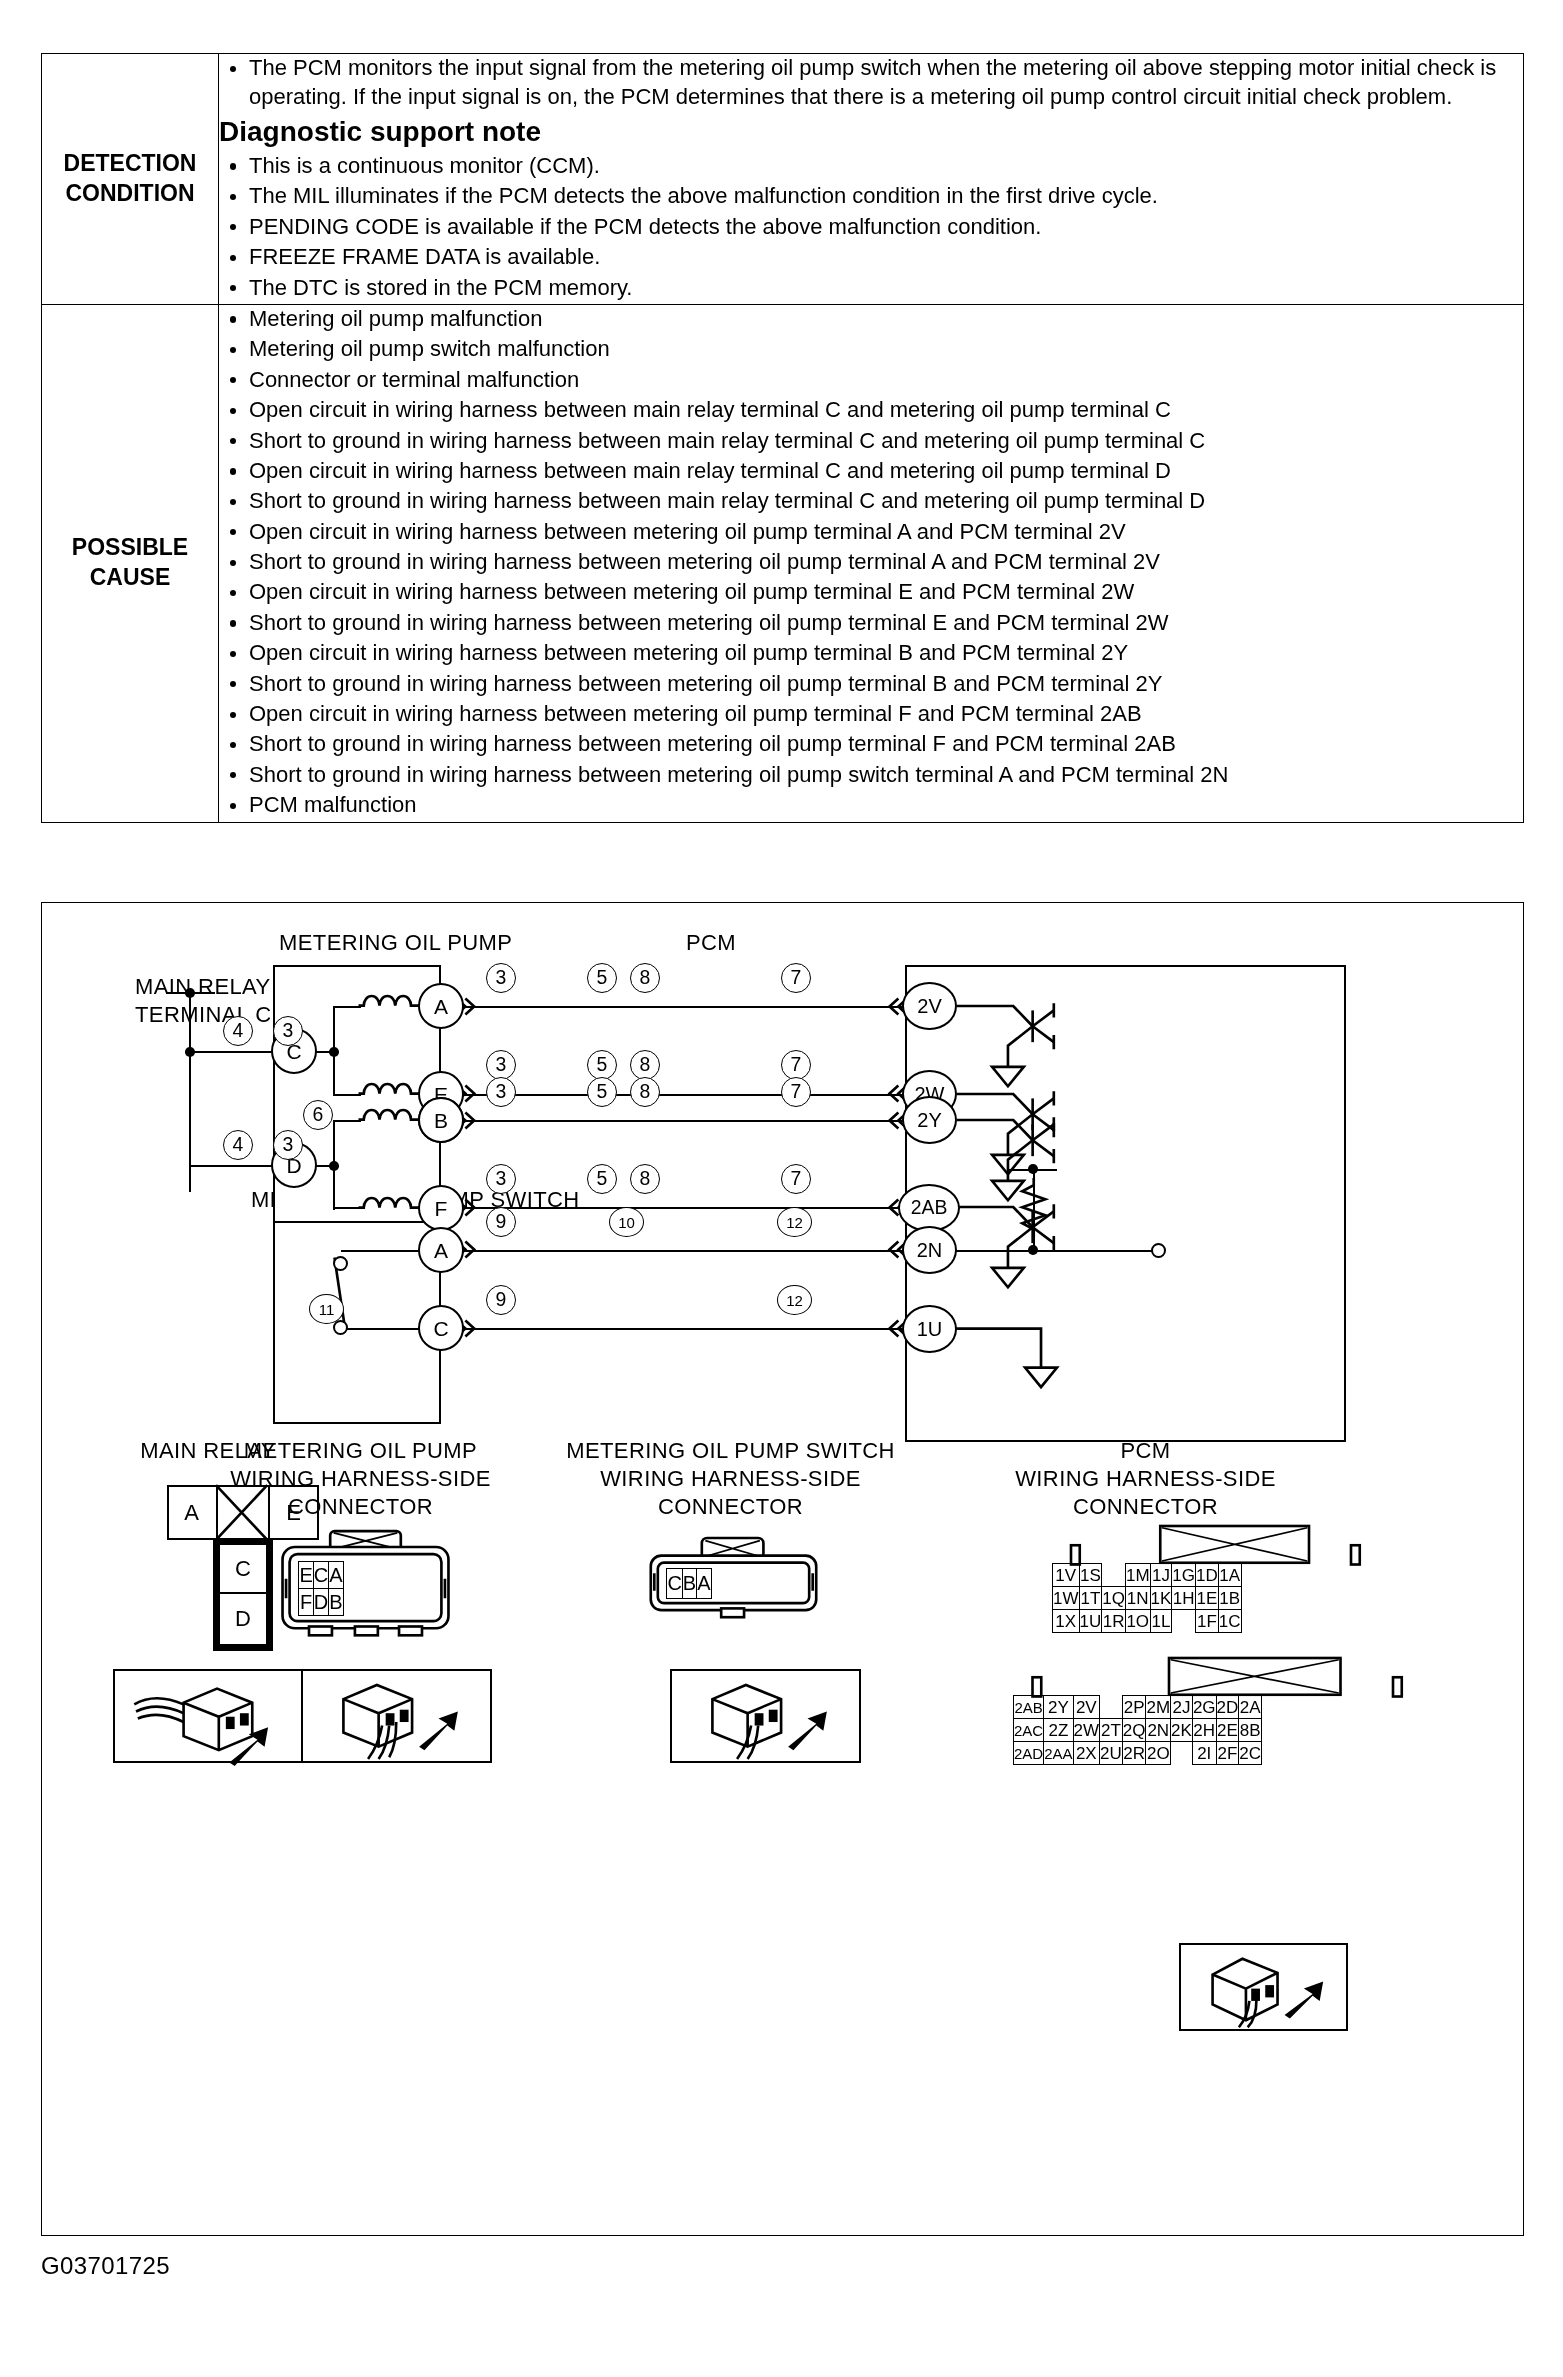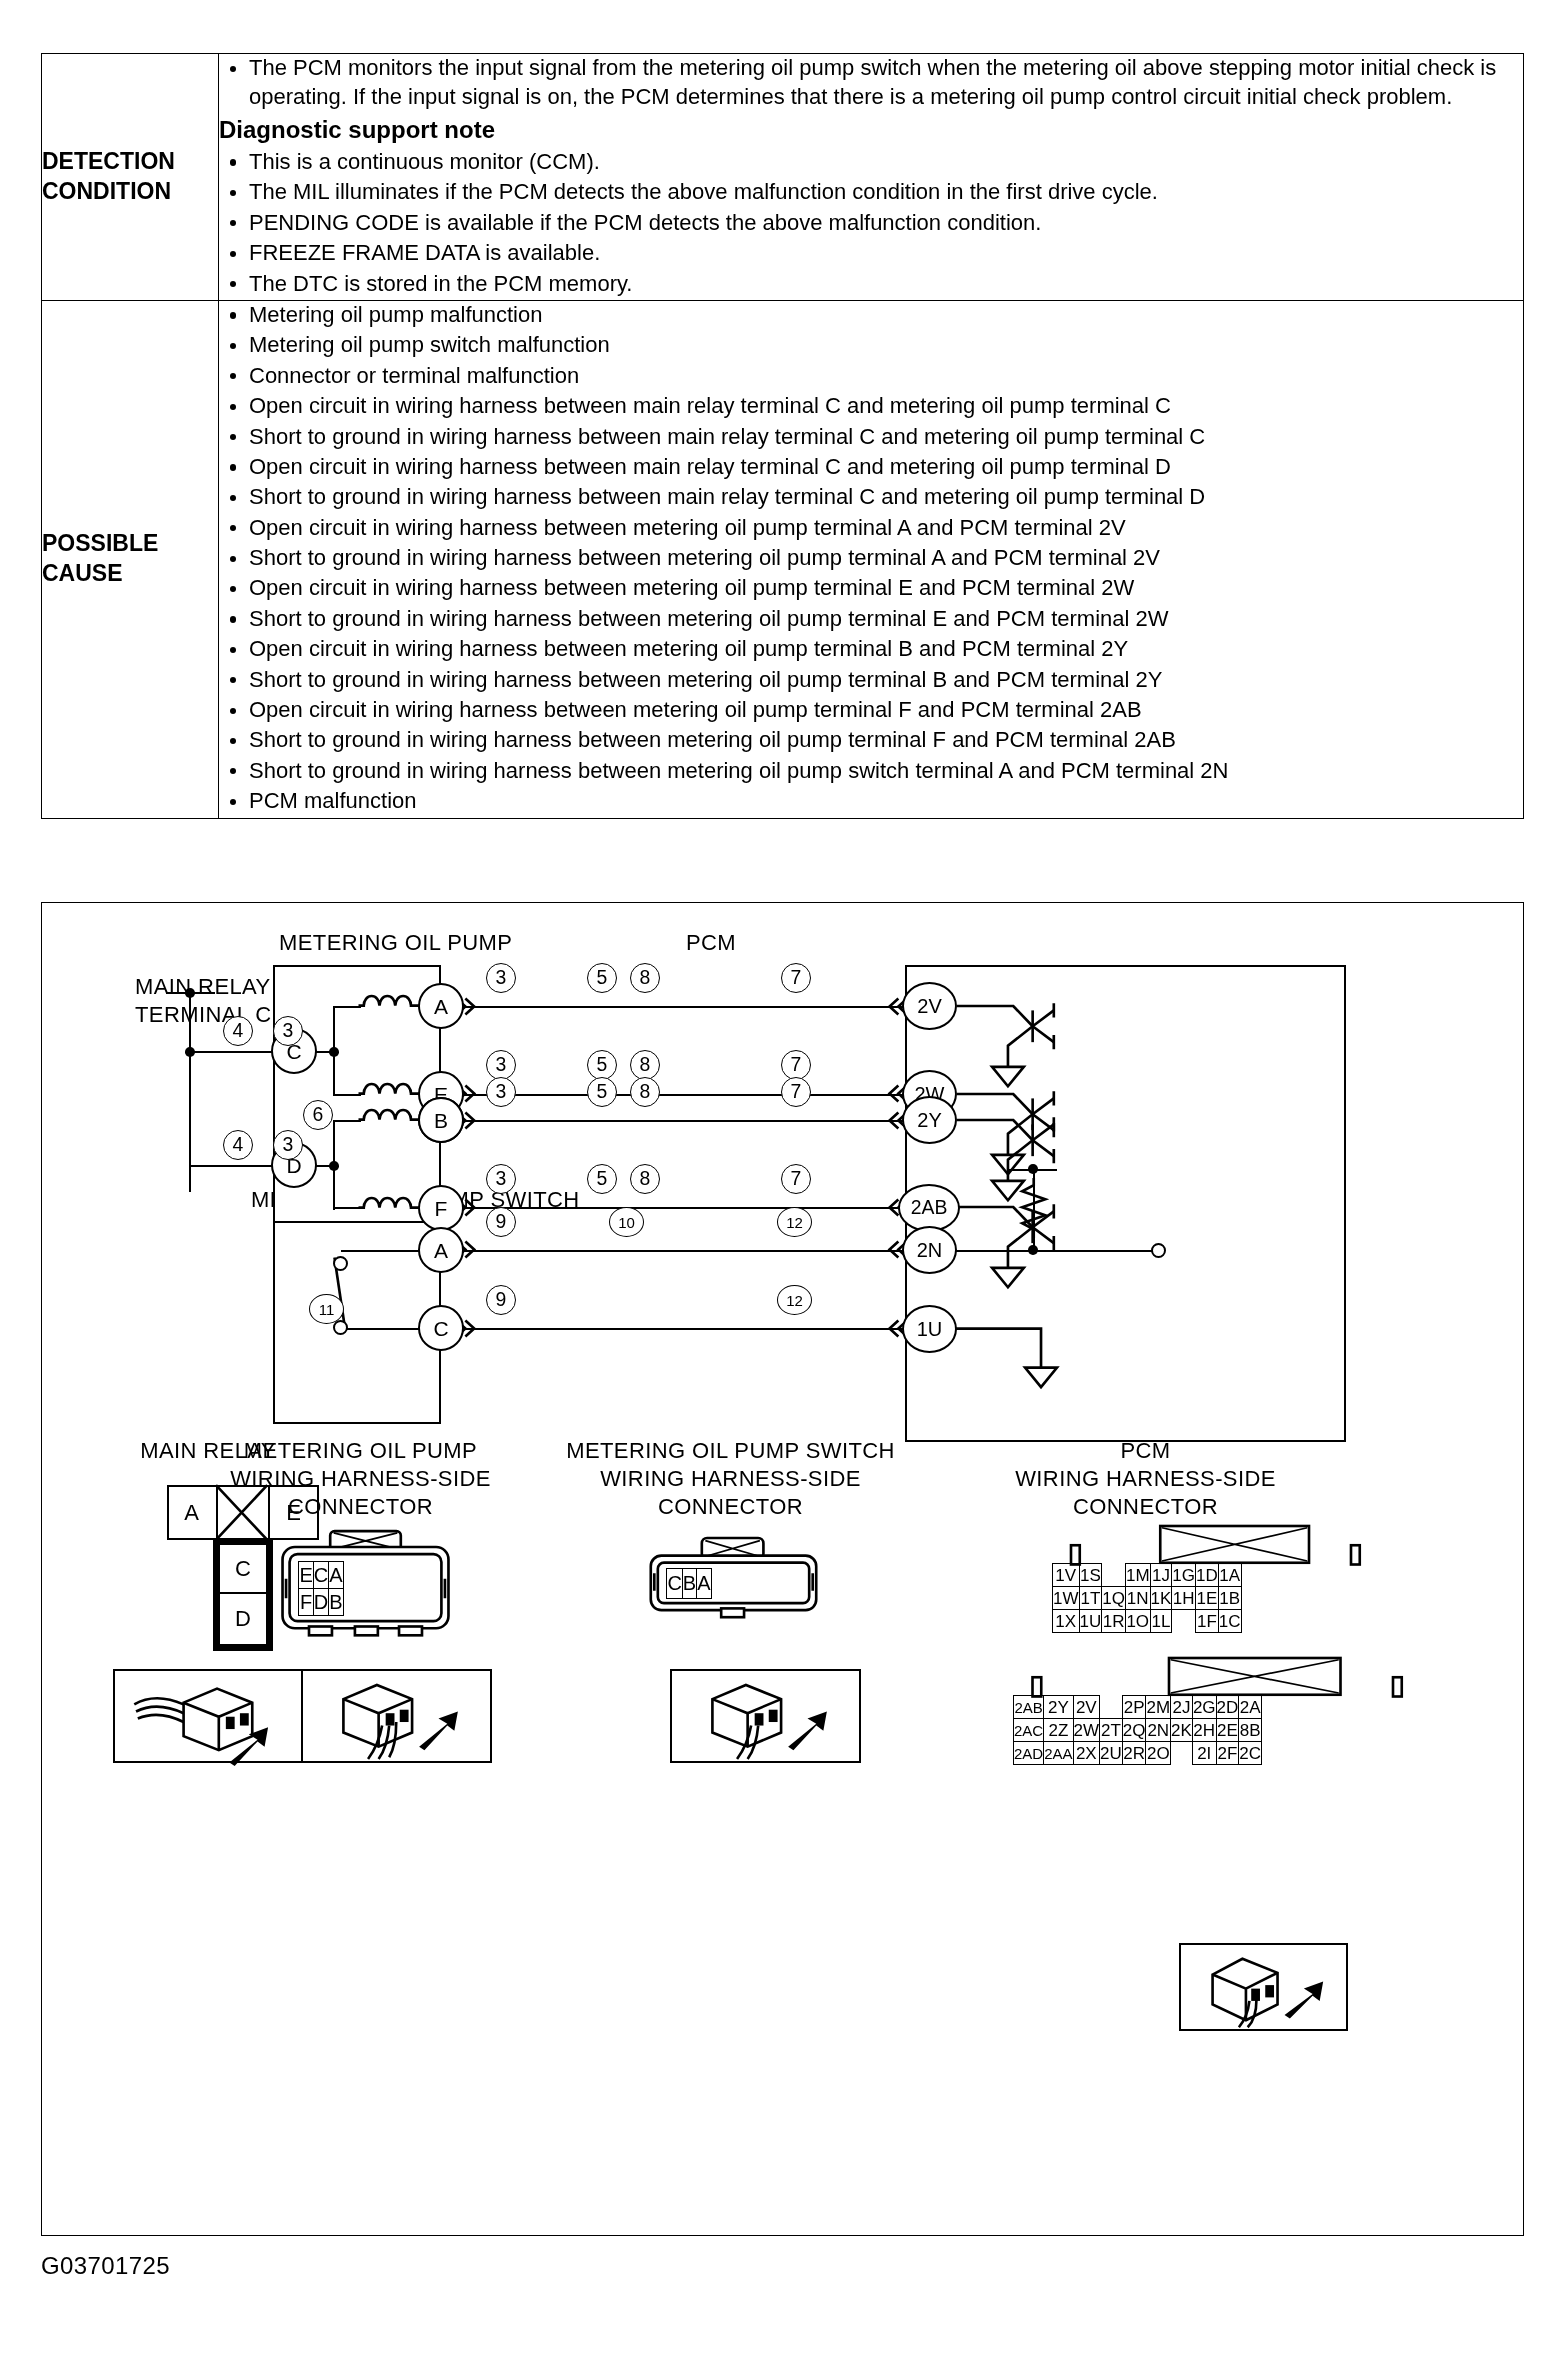--- a/index.html
+++ b/index.html
@@ -30,42 +30,42 @@
   .hdr-code {
     font-weight:bold; font-size:24px; letter-spacing:0.3px;
     padding:7px 3.5px; text-align:center;
   }
   .hdr-title {
     font-weight:bold; font-size:24px;
     padding:7px 12.4px;
   }
   .rowlabel {
     font-weight:bold; font-size:23px; line-height:1.3;
-    text-align:left; padding:5.3px 1.8px;
+    text-align:center; padding:5.3px 1.8px;
   }
   .cellbody { padding:8.8px 12.4px 10.6px 12.4px; }
 
   ul.bul { list-style:none; margin:0; padding:0; }
   ul.bul > li {
     position:relative;
     padding-left:30px;
     font-size:22px;
     line-height:1.30;
     margin:0 0 1.8px 0;
   }
   ul.bul > li::before {
     content:"";
     position:absolute;
     left:10.6px; top:11.5px;
     width:6.2px; height:6.2px;
     background:#000;
     border-radius:50%;
   }
   .subhead {
-    font-weight:bold; font-size:24px;
+    font-weight:bold; font-size:28px;
     margin:5.3px 0 3.5px 0;
   }
 
   
   .diagram-panel {
     position:absolute;
     left:41px; top:902px;
     width:1483px; height:1334px;
     border:1.8px solid #000;
     background:#fff;

